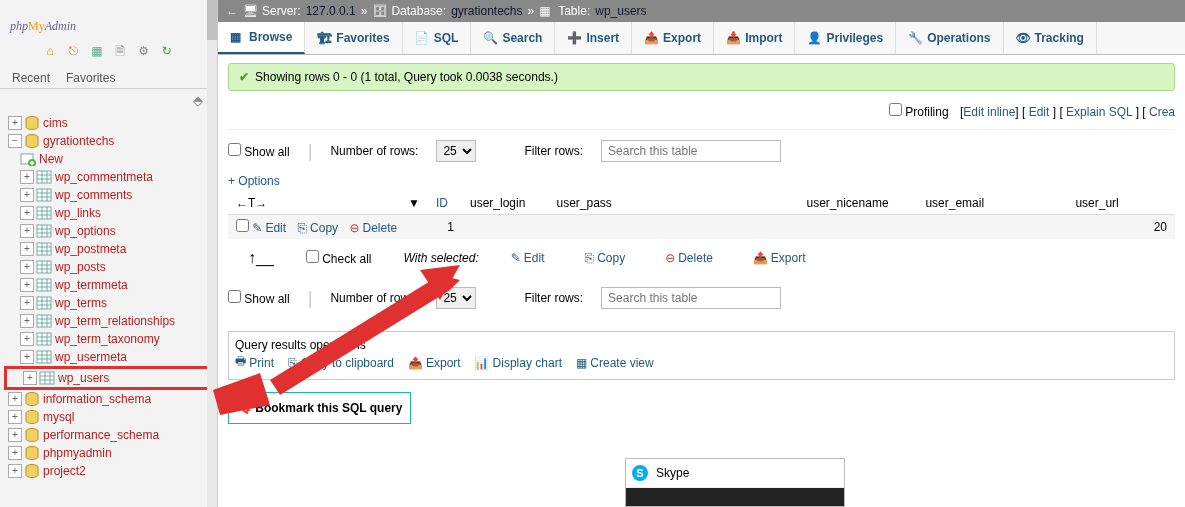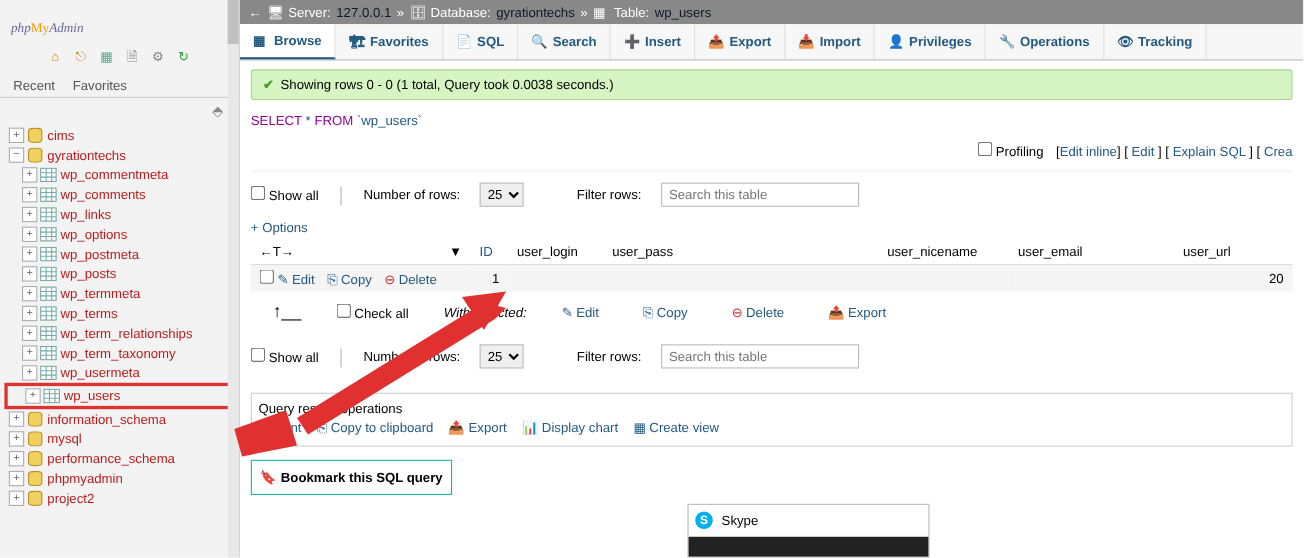--- a/index.html
+++ b/index.html
@@ -119,20 +119,28 @@
     </div>
     <div class="tree-item">
       <span class="expander">−</span>
       <span class="db-icon"><svg viewBox="0 0 16 14">
             <ellipse cx="8" cy="3" rx="6" ry="2.5" fill="#f0d060" stroke="#b89020"></ellipse>
             <path d="M2 3v8c0 1.4 2.7 2.5 6 2.5s6-1.1 6-2.5V3" fill="#f0d060" stroke="#b89020"></path>
           </svg></span>
       <span class="tree-label">gyrationtechs</span>
     </div>
 
+    <div class="tree-item l1">
+      <span class="tbl-icon"><svg viewBox="0 0 16 14">
+            <rect x="1" y="2" width="12" height="10" fill="#fff" stroke="#7aa"></rect>
+            <circle cx="12" cy="11" r="4" fill="#5b5"></circle>
+            <path d="M12 9v4M10 11h4" stroke="#fff" stroke-width="1.5"></path>
+          </svg></span>
+      <span class="tree-label">New</span>
+    </div>
 
     <div class="tree-item l1">
         <span class="expander">+</span>
         <span class="tbl-icon"><svg viewBox="0 0 16 14">
             <rect x="1" y="1" width="14" height="12" fill="#fff" stroke="#7aa"></rect>
             <path d="M1 5h14M1 9h14M6 1v12M11 1v12" stroke="#7aa"></path>
           </svg></span>
         <span class="tree-label">wp_commentmeta</span>
       </div>
     <div class="tree-item l1">
@@ -329,23 +337,20 @@
         <span>Tracking</span>
       </div>
   </div>
 
   <div class="content">
     <div class="success-bar">
       <span class="checkmark">✔</span>
       <span>Showing rows 0 - 0 (1 total, Query took 0.0038 seconds.)</span>
     </div>
 
-    <div class="sql-code">
-      <span class="sql-kw">SELECT</span><span> * </span><span class="sql-kw">FROM</span><span> `wp_users`</span>
-    </div>
 
     <div class="sql-links">
       <label><input type="checkbox" style=""> <span>Profiling</span></label>
       [<a>Edit inline</a>]
       [ <a>Edit</a> ]
       [ <a>Explain SQL</a> ]
       [ <a>Crea</a>
     </div>
 
     <div class="controls-row">

